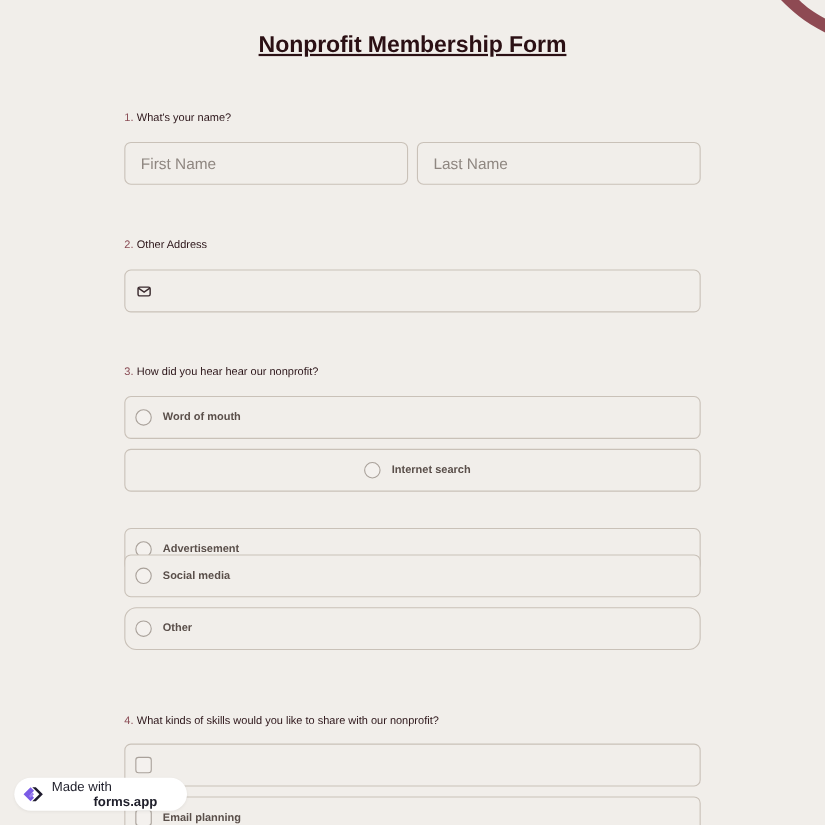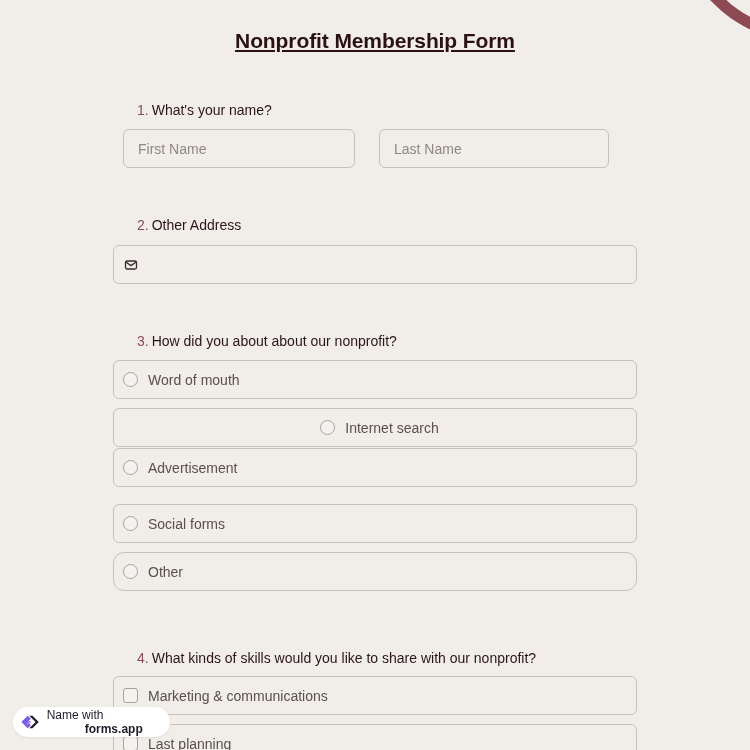--- a/index.html
+++ b/index.html
@@ -11,21 +11,21 @@
   }
   .deco {
     position:absolute; top:-30px; right:-10px; width:60px; height:70px;
     pointer-events:none;
   }
   .title {
     position:absolute; top:29px; left:0; width:750px; text-align:center;
     font-size:21px; font-weight:bold; color:#2b1014; letter-spacing:-0.1px;text-decoration:underline;
   }
   .q-label {
-    position:absolute; left:113px; font-size:14px; color:#2b1418;margin-left:24px;
+    position:absolute; left:113px; font-size:10px; color:#2b1418;
   }
   .q-num { color:#8a4c55; margin-right:3px; }
   .field {
     position:absolute; box-sizing:border-box; height:39px;
     border:1px solid #c9c1b8; border-radius:6px; background:#f1eeea;
     display:flex; align-items:center;
   }
   .field input {
     border:none; outline:none; background:transparent; width:100%;
     font-family:"Liberation Sans", sans-serif; font-size:14px; color:#2b1418;
@@ -39,21 +39,21 @@
     display:flex; align-items:center; cursor:pointer;
   }
   .radio {
     width:13px; height:13px; border:1px solid #a9a19a; border-radius:50%;
     margin-left:9px; margin-right:10px; flex:none; background:#f4f1ee;
   }
   .checkbox {
     width:13px; height:13px; border:1px solid #a9a19a; border-radius:3px;
     margin-left:9px; margin-right:10px; flex:none; background:#f4f1ee;
   }
-  .opt-text { font-size:14px; color:#5a4f4a; }
+  .opt-text { font-size:10px; color:#5a4f4a;font-weight:bold; }
   .badge {
     position:absolute; left:13px; top:707px; height:30px; width:157px;
     background:#ffffff; border-radius:15px; display:flex; align-items:center;
     box-shadow:0 1px 3px rgba(0,0,0,0.06);
   }
   .badge-logo { margin-left:6px; width:30px; height:24px; }
   .badge-text { font-size:12px; color:#1e1e2a; margin-left:4px; }
   .badge-text b { font-weight:bold;margin-left:38px; }
 </style>
 </head>
@@ -61,74 +61,73 @@
 
 <svg class="deco" viewBox="0 0 60 70">
   <path d="M8 28 C 20 40, 30 50, 55 62 L 60 52 C 40 42, 28 34, 20 22 Z" fill="#8e4a53"></path>
 </svg>
 
 <div class="title">Nonprofit Membership Form</div>
 
 <div class="q-label" style="top:102px;">
   <span class="q-num">1.</span><span>What's your name?</span>
 </div>
-<div class="field" style="left:123px; top:129px; width:232px;">
+<div class="field" style="left:113px; top:129px; width:258px;">
   <input type="text" placeholder="First Name" style="">
 </div>
-<div class="field" style="left:379px; top:129px; width:230px;">
+<div class="field" style="left:379px; top:129px; width:258px;">
   <input type="text" placeholder="Last Name" style="">
 </div>
 
 <div class="q-label" style="top:217px;">
   <span class="q-num">2.</span><span>Other Address</span>
 </div>
 <div class="field" style="left:113px; top:245px; width:524px;">
   <svg class="mail-icon" viewBox="0 0 14 14">
     <rect x="1.5" y="3" width="11" height="8" rx="1.5" fill="none" stroke="#3a2a2e" stroke-width="1.3"></rect>
     <path d="M1.8 4 L7 7.6 L12.2 4" fill="none" stroke="#3a2a2e" stroke-width="1.3"></path>
   </svg>
   <input type="email" style="padding-left: 8px;">
 </div>
 
 <div class="q-label" style="top:333px;">
-  <span class="q-num">3.</span><span>How did you about about our nonprofit?</span>
+  <span class="q-num">3.</span><span>How did you hear hear our nonprofit?</span>
 </div>
 <div class="option" style="top:360px;">
   <span class="radio"></span>
   <span class="opt-text">Word of mouth</span>
 </div>
 <div class="option" style="top:408px;justify-content:center;">
   <span class="radio"></span>
   <span class="opt-text">Internet search</span>
 </div>
-<div class="option" style="top:448px;">
+<div class="option" style="top:480px;">
   <span class="radio"></span>
   <span class="opt-text">Advertisement</span>
 </div>
 <div class="option" style="top:504px;">
   <span class="radio"></span>
-  <span class="opt-text">Social forms</span>
+  <span class="opt-text">Social media</span>
 </div>
 <div class="option" style="top:552px;border-radius:11px;">
   <span class="radio"></span>
   <span class="opt-text">Other</span>
 </div>
 
 <div class="q-label" style="top:650px;">
   <span class="q-num">4.</span><span>What kinds of skills would you like to share with our nonprofit?</span>
 </div>
 <div class="option" style="top:676px;">
   <span class="checkbox"></span>
-  <span class="opt-text">Marketing &amp; communications</span>
 </div>
 <div class="option" style="top:724px;">
   <span class="checkbox"></span>
-  <span class="opt-text">Last planning</span>
+  <span class="opt-text">Email planning</span>
 </div>
 
 <div class="badge">
   <svg class="badge-logo" viewBox="0 0 30 24">
     <path d="M3 12 L11 4 L15 8 L11 12 L15 16 L11 20 Z" fill="#7b5be6"></path>
     <path d="M13 4 L21 12 L13 20 L17 20 L25 12 L17 4 Z" fill="#1d1a2e"></path>
     <path d="M9 14 L13 10 L15 12 L11 16 Z" fill="#9b7ff0"></path>
   </svg>
-  <span class="badge-text"><span>Name with </span><b>forms.app</b></span>
+  <span class="badge-text"><span>Made with </span><b>forms.app</b></span>
 </div>
 
 </body></html>

